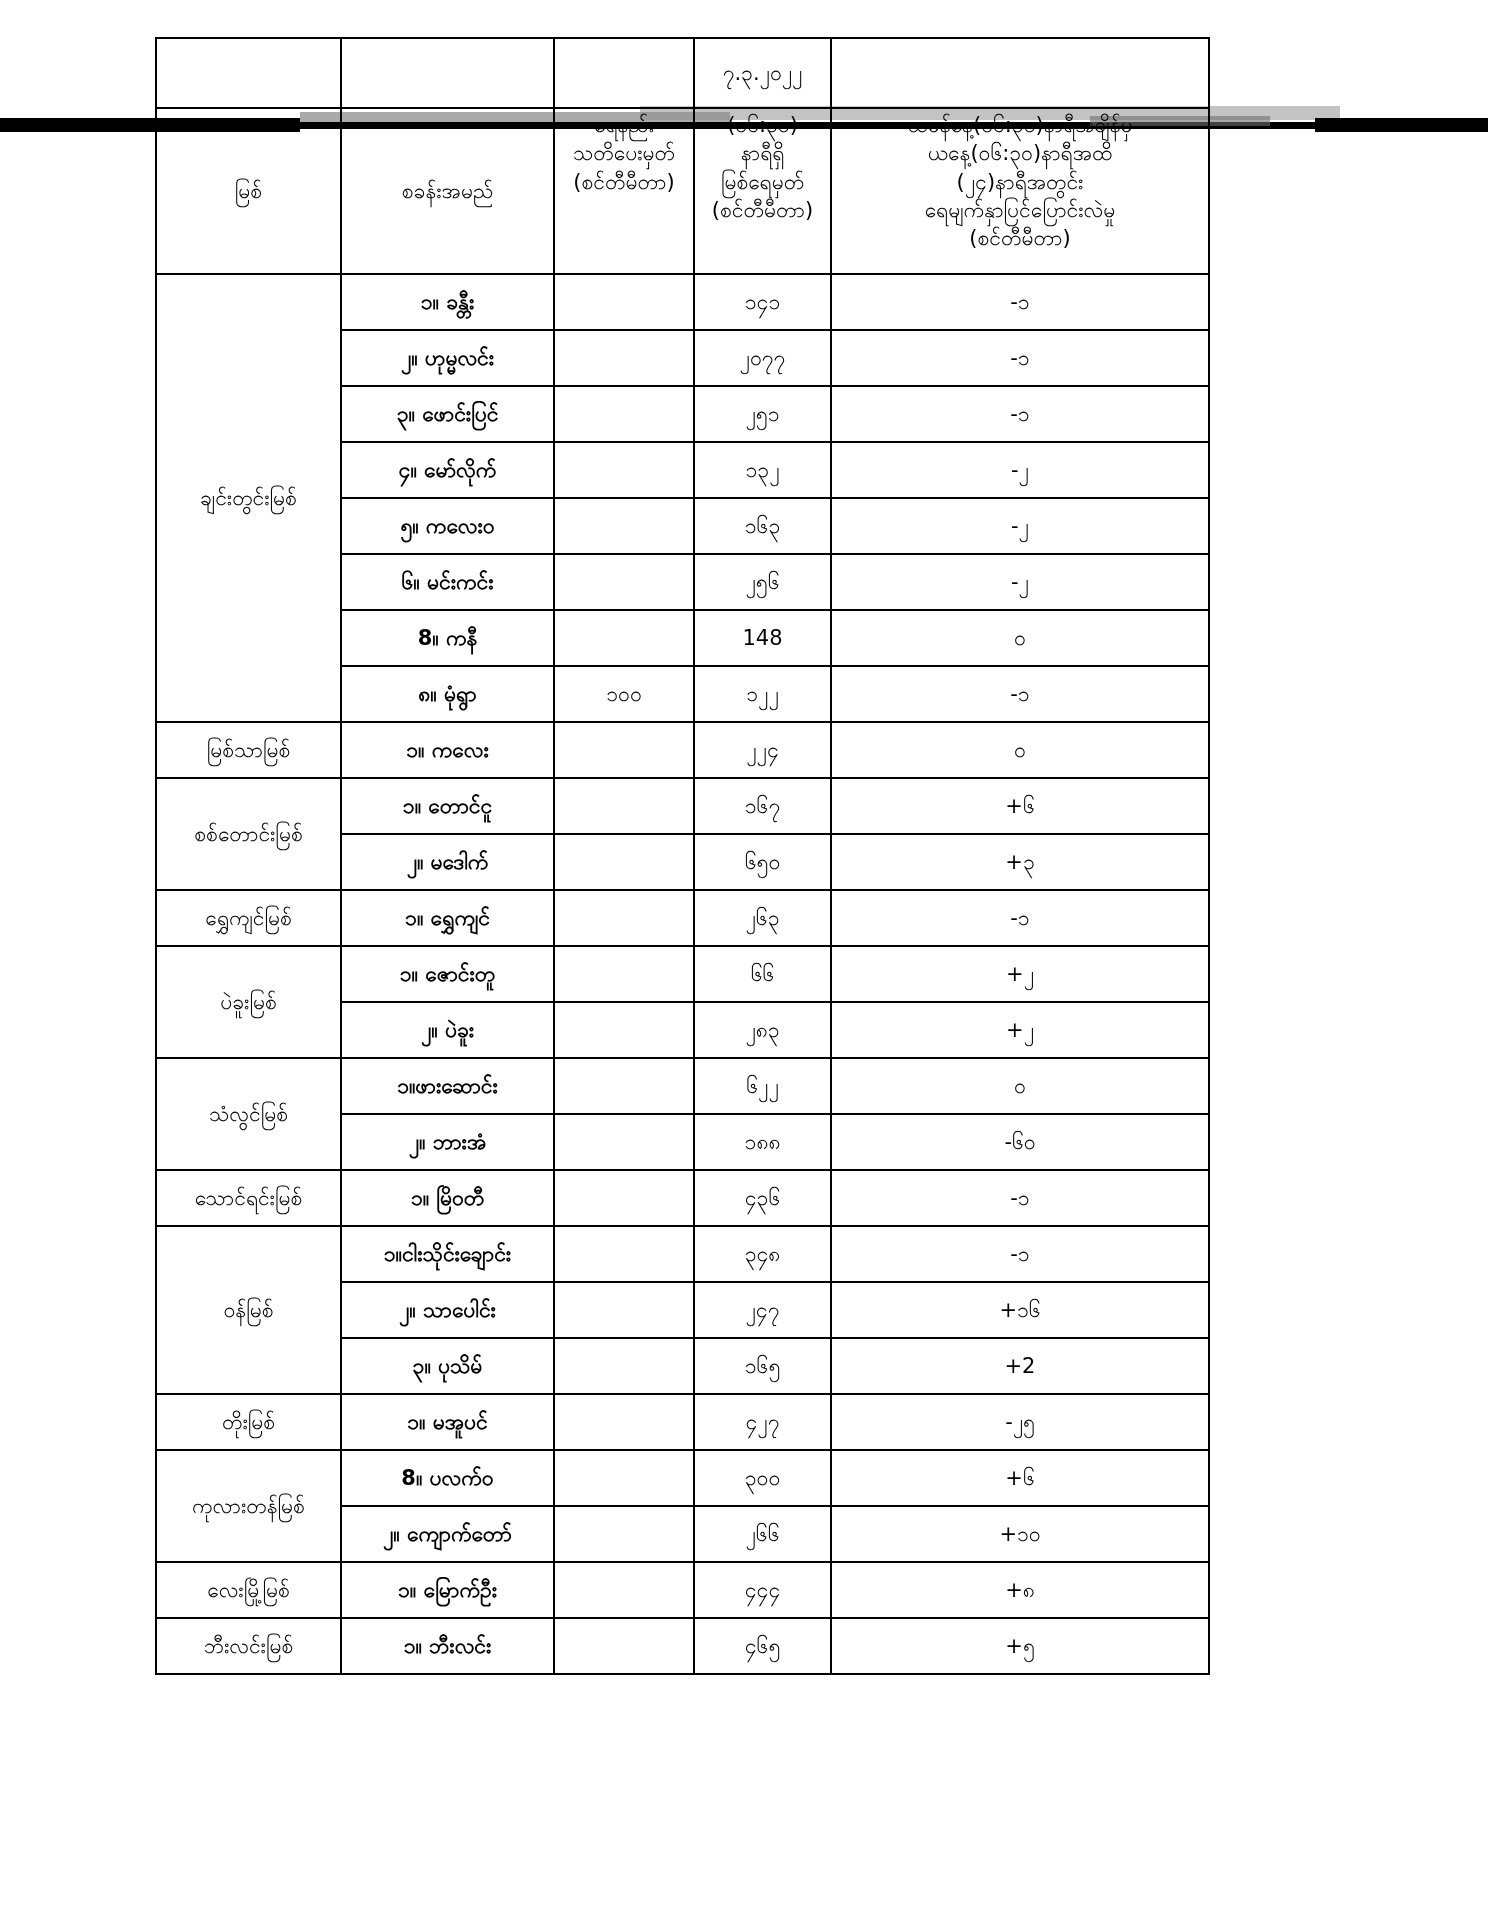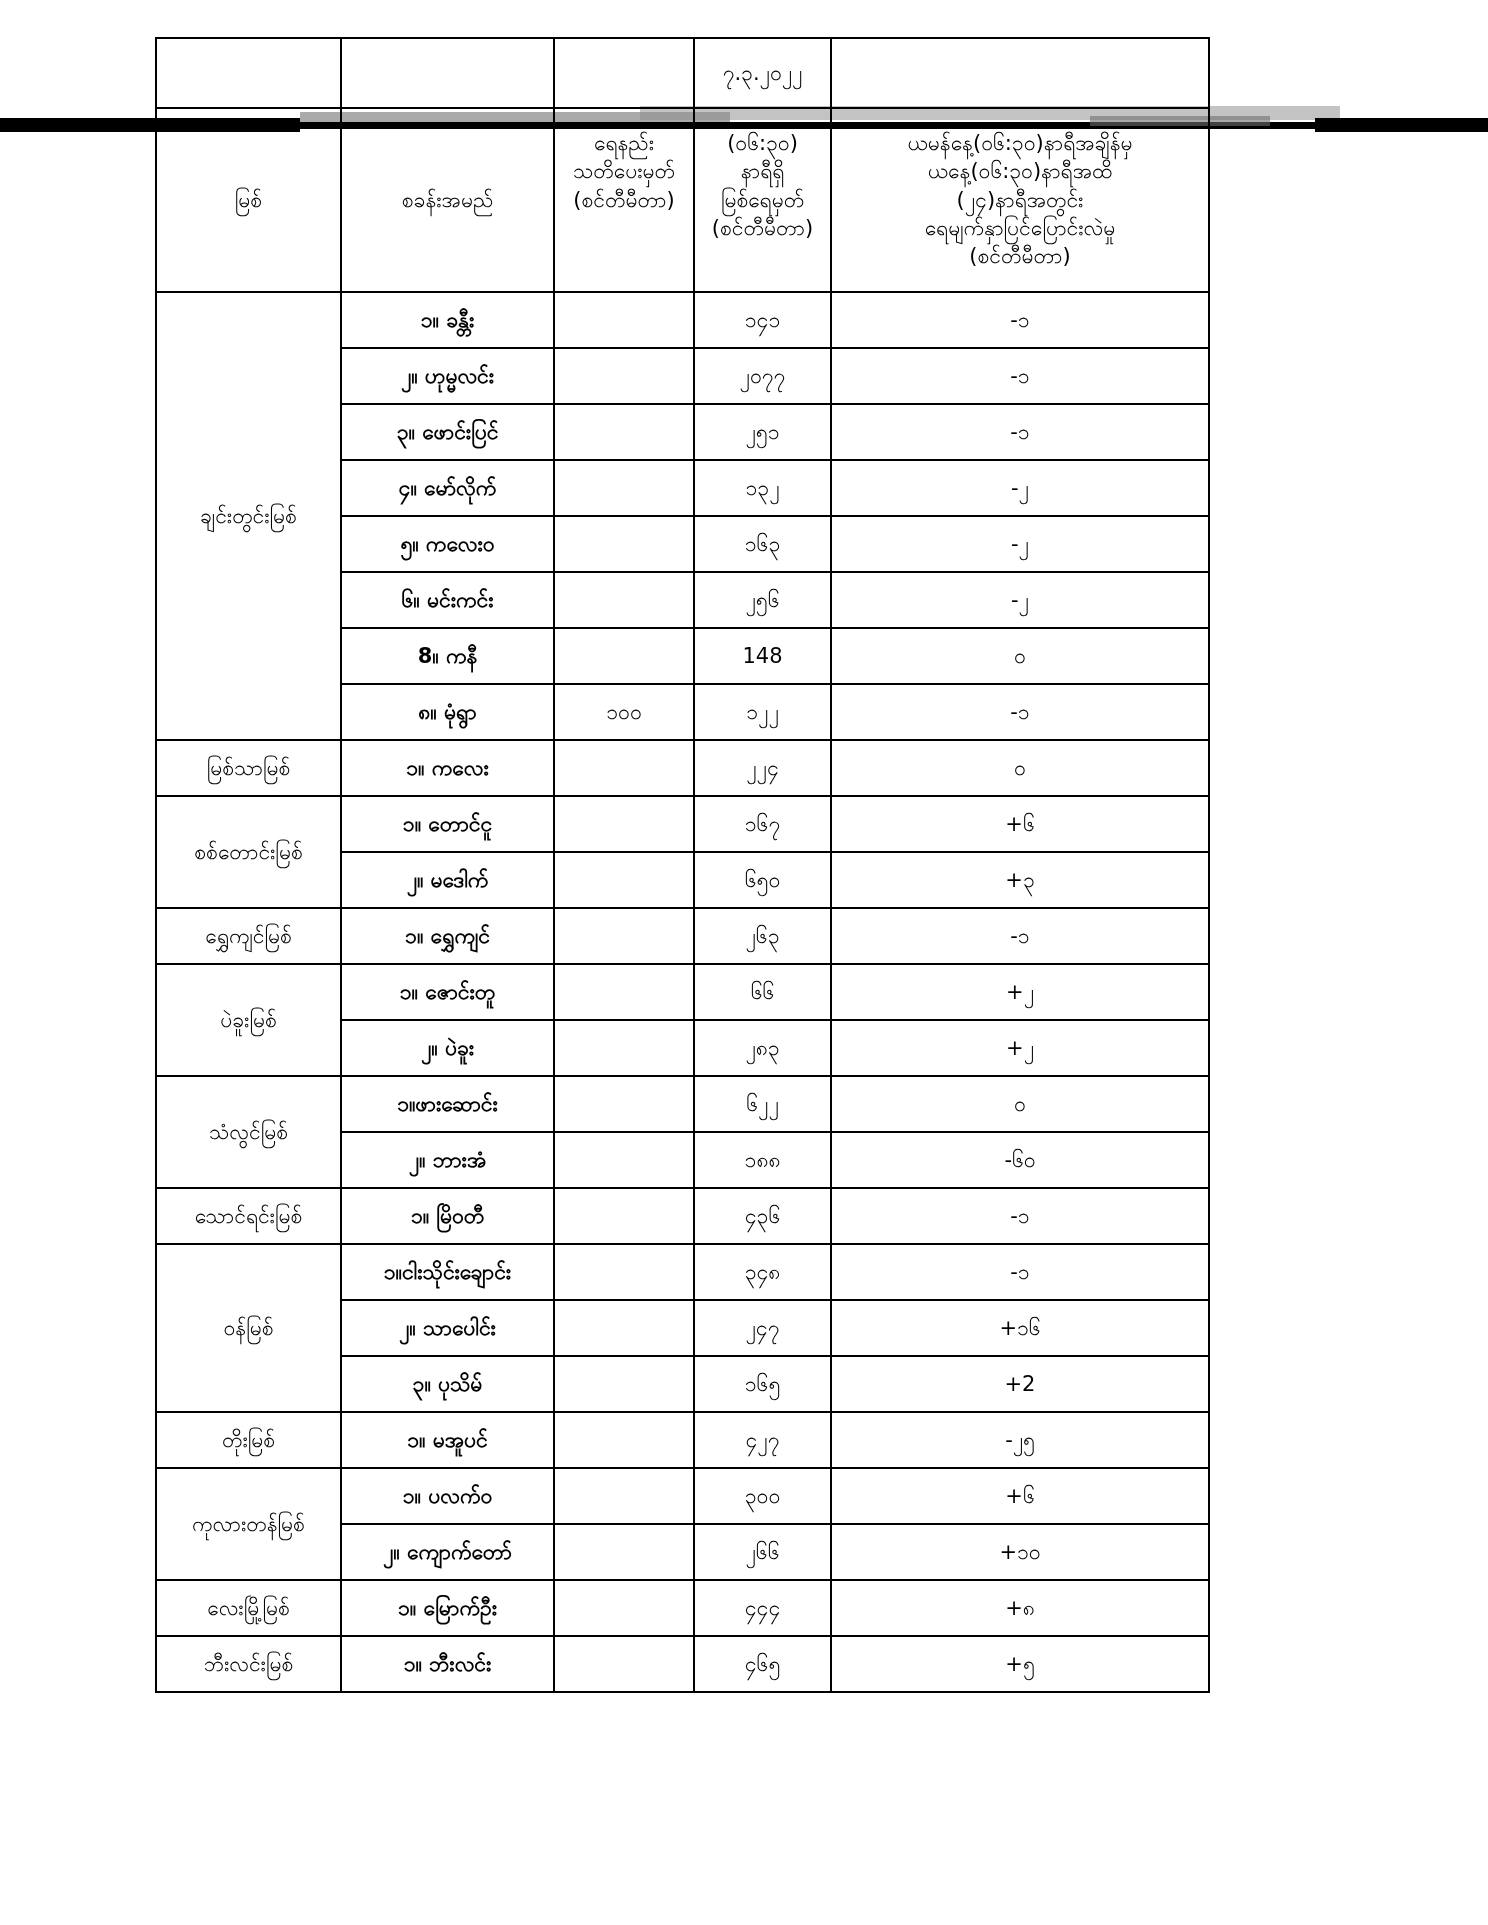--- a/index.html
+++ b/index.html
@@ -104,21 +104,21 @@
 
   
   .head td {
     height: 160px;
     font-size: 22px;
     line-height: 1.35;
     vertical-align: middle;
   }
   .head .hdr-date {
     vertical-align: top;
-    padding-top: 20px;
+    padding-top: 2px;
   }
 
   .body-row td { height: 50px; }
 
   .river-cell {
     font-size: 22px;
     margin-top: 44px;
   }
   .station-cell {
     text-align: left;
@@ -323,21 +323,21 @@
         </tr>
         <tr class="body-row">
           <td class="river-cell" rowspan="1">တိုးမြစ်</td>
           <td class="station-cell">၁။ မအူပင်</td>
           <td class="num-cell"></td>
           <td class="num-cell">၄၂၇</td>
           <td class="num-cell">-၂၅</td>
         </tr>
         <tr class="body-row">
           <td class="river-cell" rowspan="2">ကုလားတန်မြစ်</td>
-          <td class="station-cell">၁။ ပလက်ဝ</td>
+          <td class="station-cell">8။ ပလက်ဝ</td>
           <td class="num-cell"></td>
           <td class="num-cell">၃၀၀</td>
           <td class="num-cell">+၆</td>
         </tr>
         <tr class="body-row">
           <td class="station-cell">၂။ ကျောက်တော်</td>
           <td class="num-cell"></td>
           <td class="num-cell">၂၆၆</td>
           <td class="num-cell">+၁၀</td>
         </tr>

